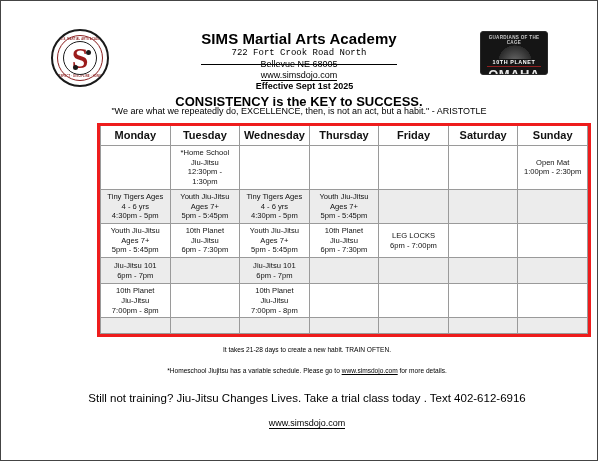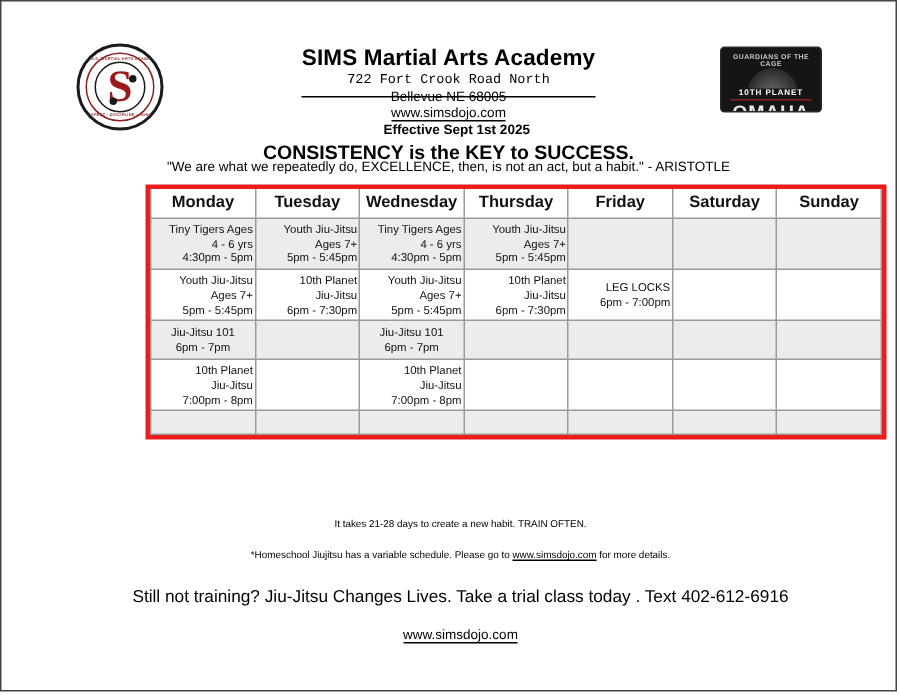--- a/index.html
+++ b/index.html
@@ -204,21 +204,21 @@
     font-weight: bold;
     height: 16px;
     padding: 1px 0 2px 0;
     background: #ffffff;
     border-top: none;
   }
   tr.shade td { background: #ececec; }
   tr.plain td { background: #ffffff; }
   td.empty { font-size: 0; }
   tr.tall td { height: 34px; }
-  tr.mid td { height: 28px; text-align: right; }
+  tr.mid td { height: 28px; }
   tr.short td { height: 21px; }
   tr.tail td { height: 11px; }
 
   
   .foot { position: absolute; left: 0; right: 0; text-align: center; padding-left: 16px; }
   .foot-habit { top: 345px; font-size: 6.6px; }
   .foot-note  { top: 366px; font-size: 6.6px; }
   .foot-note u { text-decoration: underline; }
   .foot-cta   { top: 391px; font-size: 11.5px; }
   .foot-url   { top: 417px; font-size: 9px; }
@@ -266,20 +266,29 @@
             <th>Monday</th>
             <th>Tuesday</th>
             <th>Wednesday</th>
             <th>Thursday</th>
             <th>Friday</th>
             <th>Saturday</th>
             <th>Sunday</th>
           </tr>
       </thead>
       <tbody id="body-rows">
+          <tr class="plain tall">
+            <td class="empty"></td>
+            <td>*Home School<br>Jiu-Jitsu<br>12:30pm -<br>1:30pm</td>
+            <td class="empty"></td>
+            <td class="empty"></td>
+            <td class="empty"></td>
+            <td class="empty"></td>
+            <td>Open Mat<br>1:00pm - 2:30pm</td>
+          </tr>
           <tr class="shade mid">
             <td>Tiny Tigers Ages<br>4 - 6 yrs<br>4:30pm - 5pm</td>
             <td>Youth Jiu-Jitsu<br>Ages 7+<br>5pm - 5:45pm</td>
             <td>Tiny Tigers Ages<br>4 - 6 yrs<br>4:30pm - 5pm</td>
             <td>Youth Jiu-Jitsu<br>Ages 7+<br>5pm - 5:45pm</td>
             <td class="empty"></td>
             <td class="empty"></td>
             <td class="empty"></td>
           </tr>
           <tr class="plain mid">

